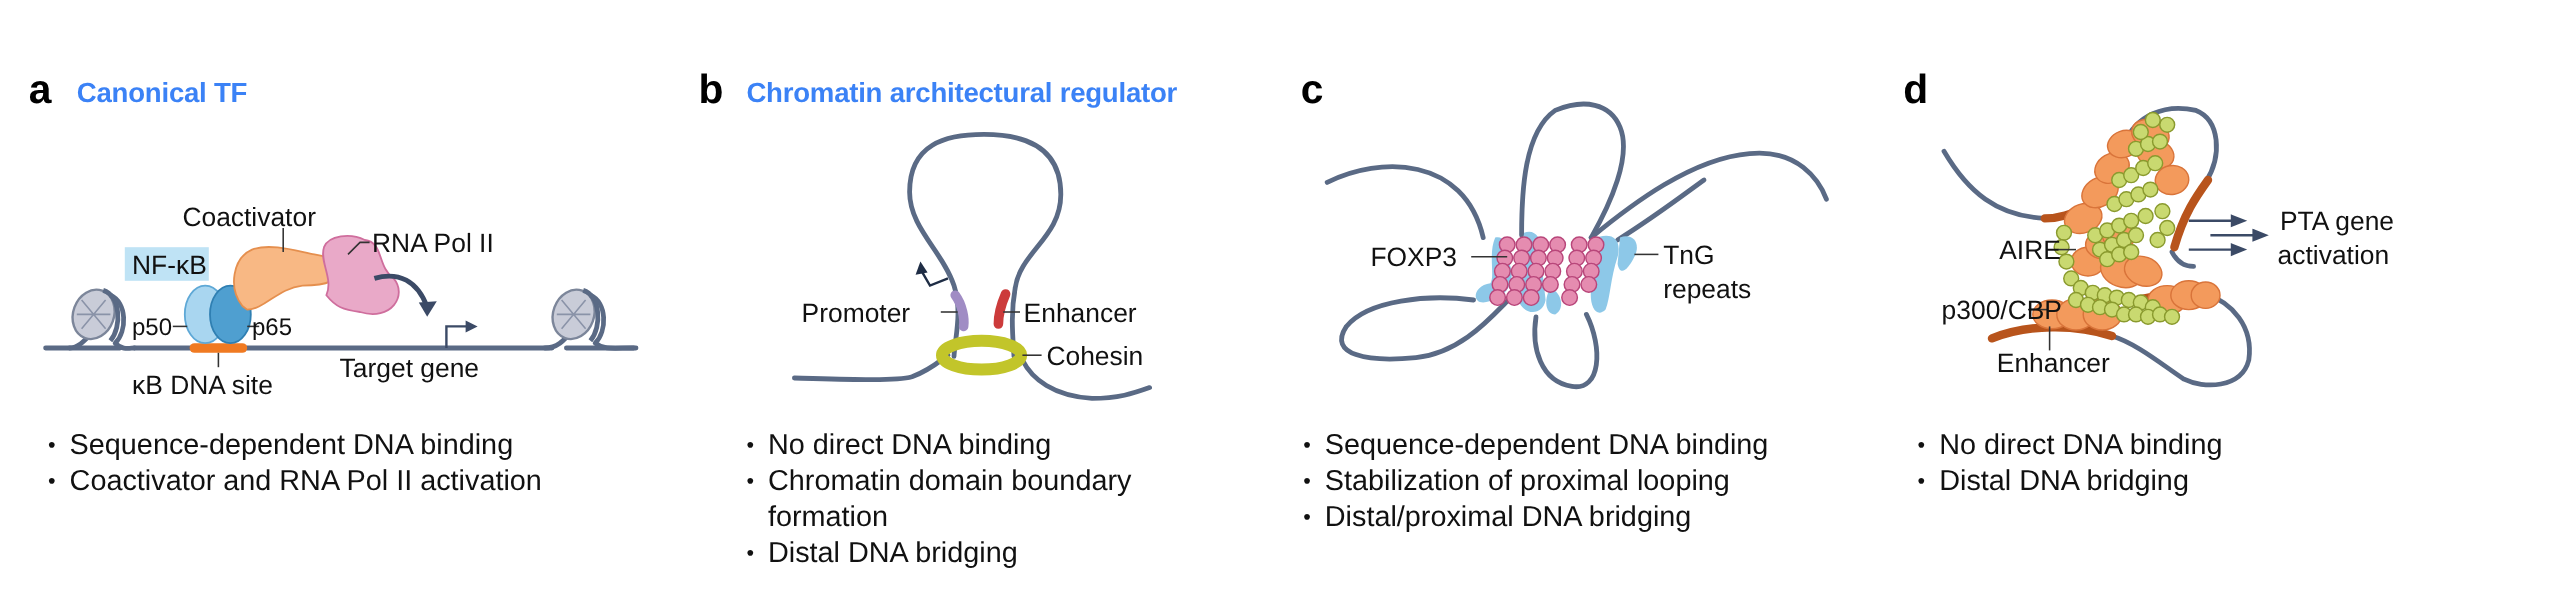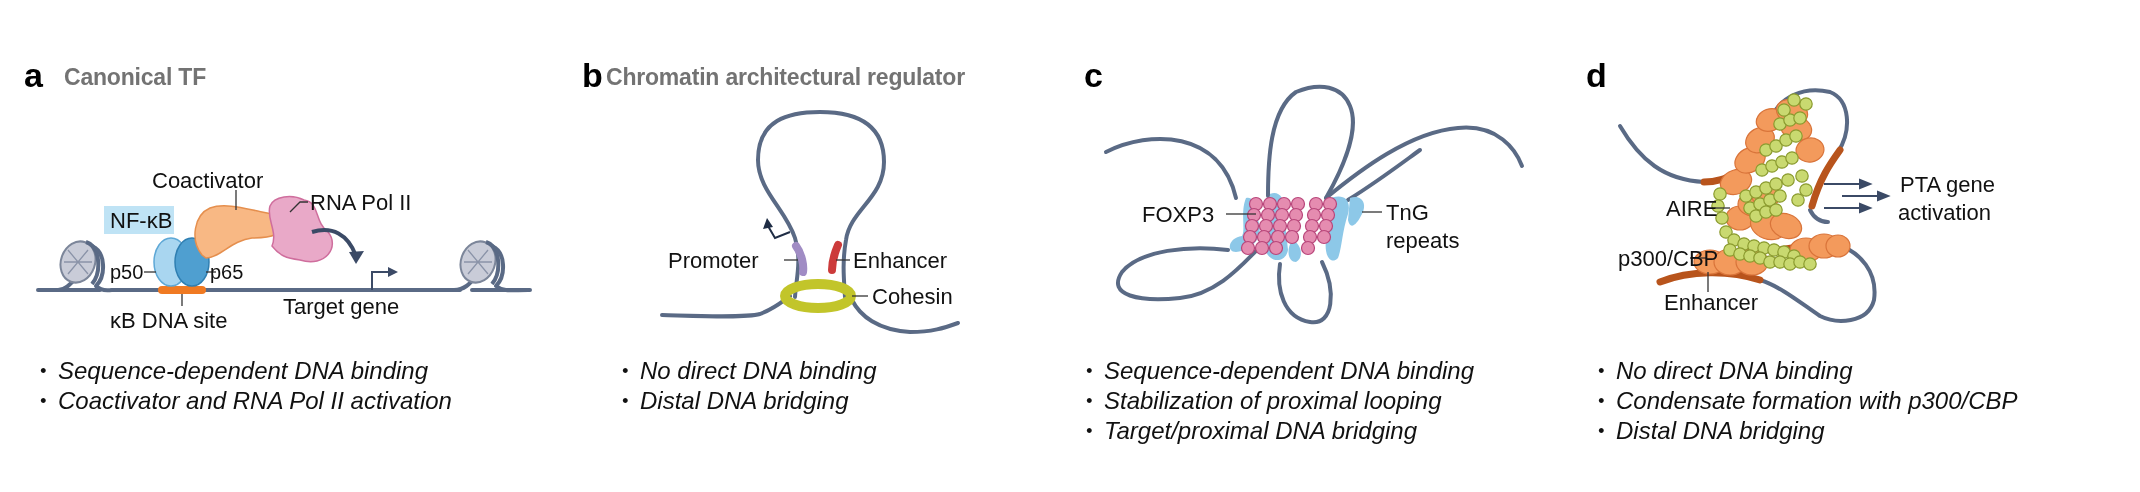--- a/index.html
+++ b/index.html
@@ -1,25 +1,25 @@
 <!DOCTYPE html>
 <html><head>
 <meta charset="utf-8">
 <style>
   html, body { margin:0; padding:0; background:#ffffff; }
   body { width:2140px; height:492px; position:relative; overflow:hidden;
          font-family:"Liberation Sans", "DejaVu Sans", sans-serif; color:#111; }
   .panel { position:absolute; top:0; height:492px; }
   .plabel { position:absolute; top:58px; font-weight:bold; font-size:34px; line-height:1; color:#000; }
-  .ptitle { position:absolute; top:66px; font-weight:bold; font-size:23px; line-height:1; color:#737373; letter-spacing:-0.2px; }
+  .ptitle { position:absolute; top:66px; font-weight:bold; font-size:23px; line-height:1; color:#3b82f6; letter-spacing:-0.2px; }
   .diagram { position:absolute; left:0; top:0; }
   .lbl { font-family:"Liberation Sans", "DejaVu Sans", sans-serif; font-size:22px; fill:#111; }
   .bullets { position:absolute; top:356px; margin:0; padding:0; list-style:none;
              font-size:24px; line-height:30px; color:#111; }
-  .bullets li { position:relative; padding-left:20px; white-space:nowrap;font-style:italic; }
+  .bullets li { position:relative; padding-left:20px; white-space:nowrap; }
   .bullets li::before { content:"•"; position:absolute; left:2px; top:0; font-size:18px; }
   .bullets li.wrap { white-space:normal; }
   .dna { fill:none; stroke:#5a6a85; stroke-width:4; stroke-linecap:round; }
   .leader { stroke:#333; stroke-width:1.3; fill:none; }
 </style>
 </head>
 <body>
 
 <div class="panel" style="left:0;width:560px;">
   <div class="plabel" style="left:24px;">a</div>
@@ -78,21 +78,21 @@
   </svg>
 
   <ul class="bullets" style="left:38px;">
     <li>Sequence-dependent DNA binding</li>
     <li>Coactivator and RNA Pol II activation</li>
   </ul>
 </div>
 
 <div class="panel" style="left:560px;width:520px;">
   <div class="plabel" style="left:22px;">b</div>
-  <div class="ptitle" style="left:46px;">Chromatin architectural regulator</div>
+  <div class="ptitle" style="left:62px;">Chromatin architectural regulator</div>
 
   <svg class="diagram" width="520" height="340" viewBox="0 0 520 340">
 
     <path class="dna" d="M235,297 C236,280 242,260 235,238 C226,210 198,190 198,160 C198,120 228,112 260,112 C296,112 324,124 324,162 C324,198 290,210 286,240 C282,262 284,280 285,297"></path>
 
     <path class="dna" d="M102,315 C140,316 186,318 200,314 C216,308 224,300 230,296"></path>
     <path class="dna" d="M292,300 C300,316 318,330 350,332 C372,332 384,328 398,323"></path>
 
     <ellipse cx="258" cy="296" rx="33" ry="12" fill="none" stroke="#c2c52a" stroke-width="10"></ellipse>
 
@@ -104,20 +104,21 @@
     <line class="leader" x1="224" y1="260" x2="238" y2="260"></line>
     <line class="leader" x1="276" y1="260" x2="290" y2="260"></line>
     <line class="leader" x1="292" y1="296" x2="308" y2="296"></line>
     <text class="lbl" x="108" y="268">Promoter</text>
     <text class="lbl" x="293" y="268">Enhancer</text>
     <text class="lbl" x="312" y="304">Cohesin</text>
   </svg>
 
   <ul class="bullets" style="left:60px;width:380px;">
     <li>No direct DNA binding</li>
+    <li class="wrap" style="width:340px;">Chromatin domain boundary formation</li>
     <li>Distal DNA bridging</li>
   </ul>
 </div>
 
 <div class="panel" style="left:1080px;width:500px;">
   <div class="plabel" style="left:4px;">c</div>
 
   <svg class="diagram" width="500" height="340" viewBox="0 0 500 340">
 
     <path class="dna" d="M26,152 C70,130 140,130 156,198"></path>
@@ -168,21 +169,21 @@
     <line class="leader" x1="146" y1="214" x2="176" y2="214"></line>
     <line class="leader" x1="282" y1="212" x2="302" y2="212"></line>
     <text class="lbl" x="62" y="222">FOXP3</text>
     <text class="lbl" x="306" y="220">TnG</text>
     <text class="lbl" x="306" y="248">repeats</text>
   </svg>
 
   <ul class="bullets" style="left:4px;">
     <li>Sequence-dependent DNA binding</li>
     <li>Stabilization of proximal looping</li>
-    <li>Target/proximal DNA bridging</li>
+    <li>Distal/proximal DNA bridging</li>
   </ul>
 </div>
 
 <div class="panel" style="left:1580px;width:560px;">
   <div class="plabel" style="left:6px;">d</div>
 
   <svg class="diagram" width="560" height="340" viewBox="0 0 560 340">
 
     <path class="dna" d="M40,126 C60,160 84,180 124,182"></path>
     <path class="dna" d="M190,120 C200,96 224,86 250,92 C270,100 272,130 258,152"></path>
@@ -283,16 +284,15 @@
         <polygon points="298,192 308,196 298,200"></polygon>
       <line x1="244" y1="208" x2="282" y2="208"></line>
         <polygon points="280,204 290,208 280,212"></polygon>
     </g>
     <text class="lbl" x="320" y="192">PTA gene</text>
     <text class="lbl" x="318" y="220">activation</text>
   </svg>
 
   <ul class="bullets" style="left:16px;">
     <li>No direct DNA binding</li>
-    <li>Condensate formation with p300/CBP</li>
     <li>Distal DNA bridging</li>
   </ul>
 </div>
 
 </body></html>

